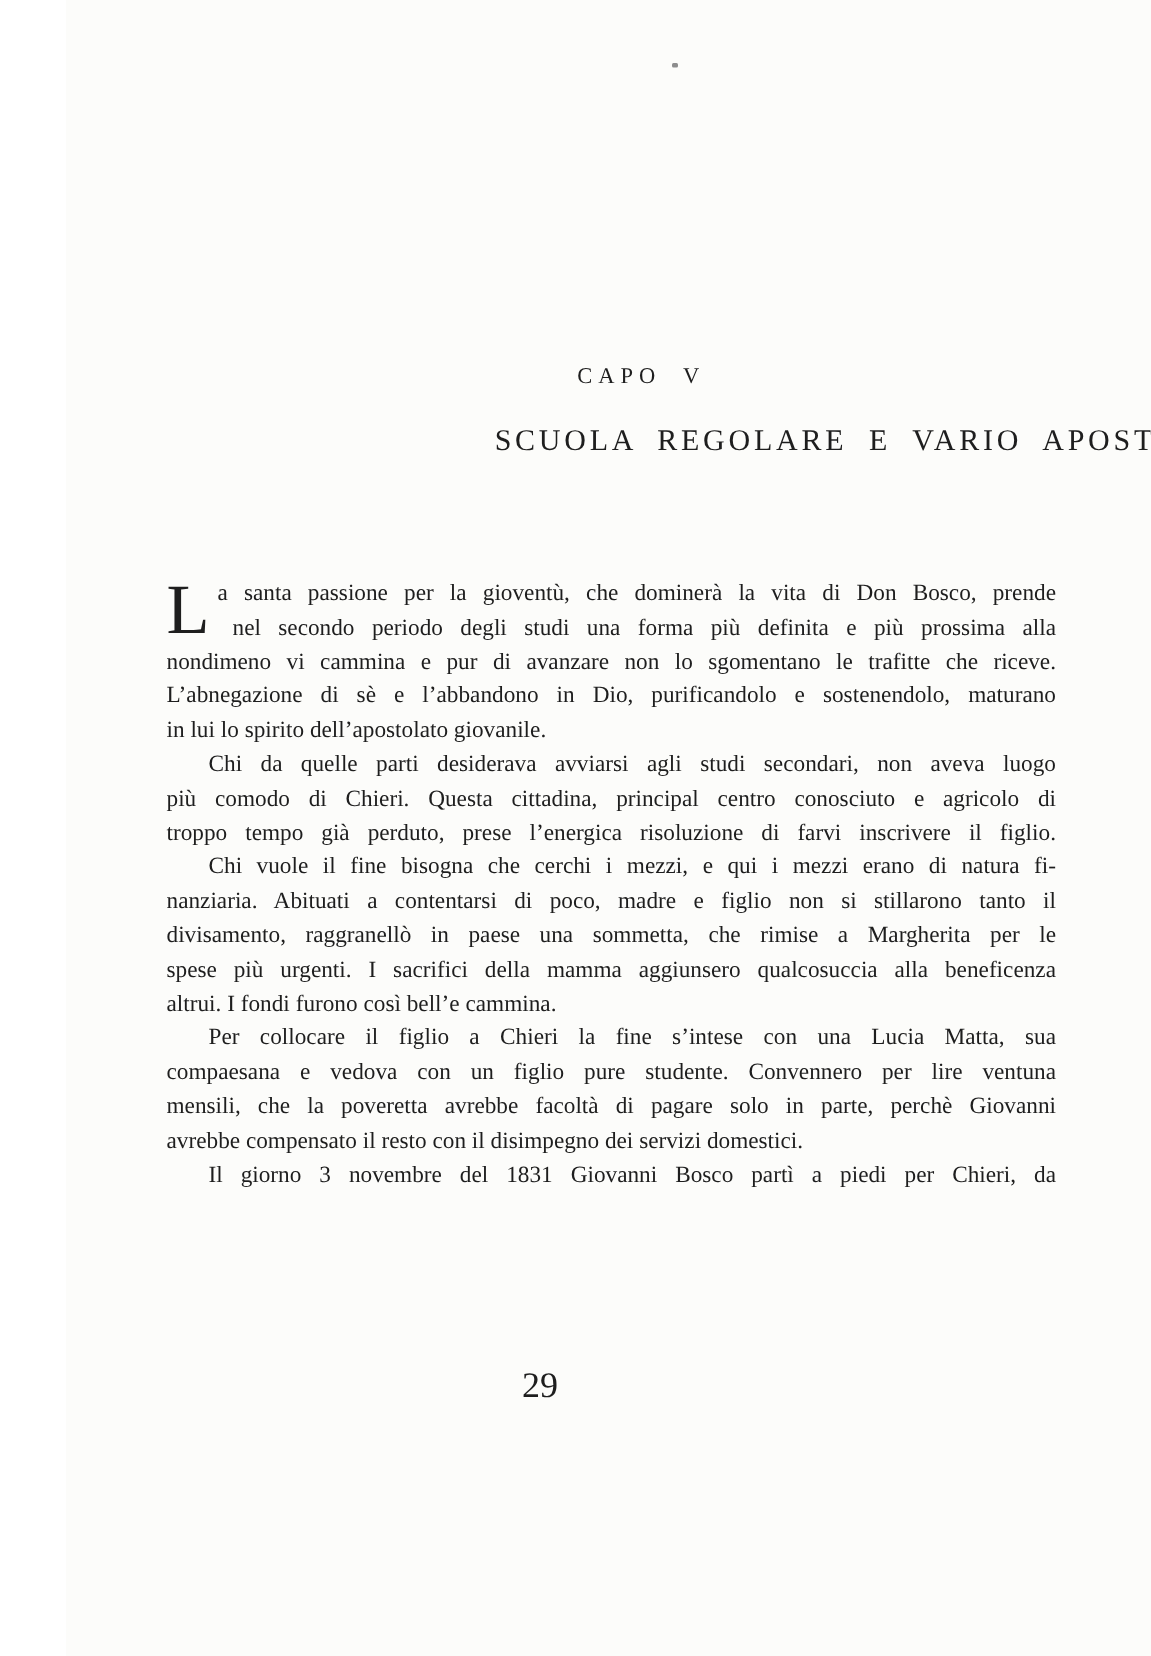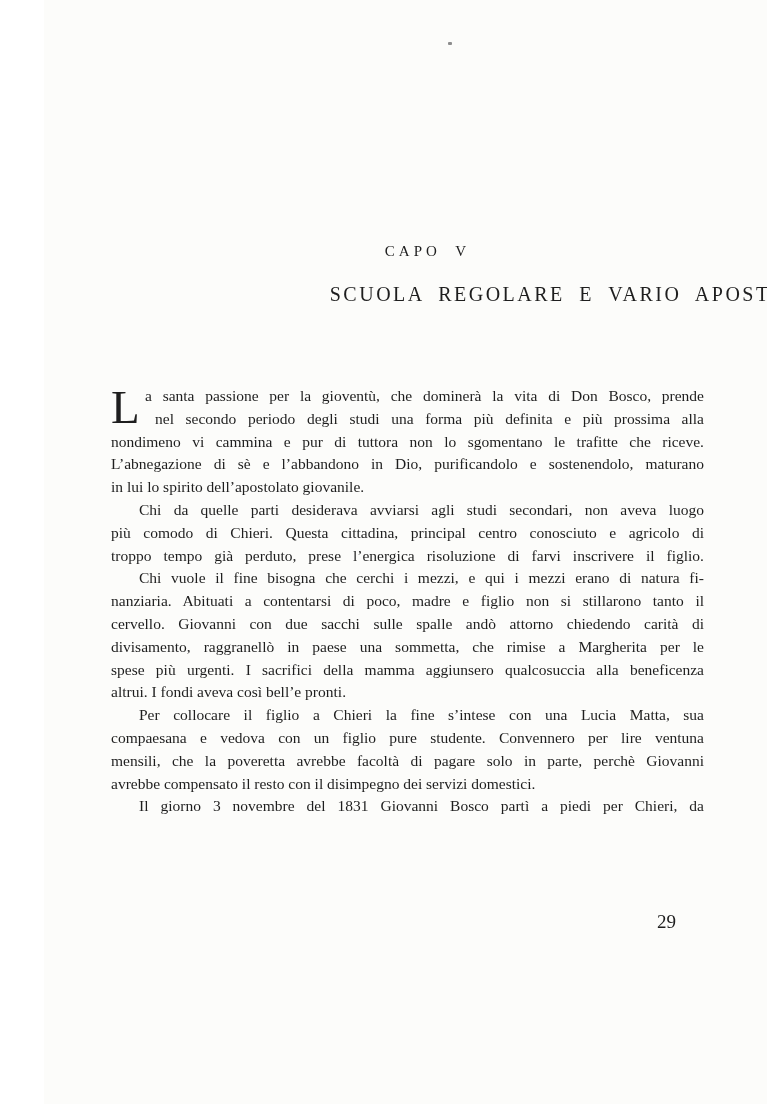--- a/index.html
+++ b/index.html
@@ -34,50 +34,49 @@
   .line.endp { text-align-last:left; }
   .line.ind  { text-indent:28px; }
   .line.dc1  { margin-left:34px; }
   .line.dc2  { margin-left:44px; }
   .dropcap {
     position:absolute; left:0; top:0;
     font-size:47px; line-height:45px;
   }
   .page-number {
     position:absolute; top:911px; left:0; width:632px;
-    text-align:right; font-size:19px;
+    text-align:center; font-size:24px;
   }
 </style>
 </head>
 <body>
 
 <div class="page">
 
   <div class="speck"></div>
 
   <div class="chapter-label">CAPO V</div>
 
   <div class="chapter-title">SCUOLA REGOLARE E VARIO APOSTOLATO</div>
 
   <div class="body-block">
     <span class="dropcap">L</span>
     <div class="line dc1">a santa passione per la gioventù, che dominerà la vita di Don Bosco, prende</div>
     <div class="line dc2">nel secondo periodo degli studi una forma più definita e più prossima alla</div>
-    <div class="line">nondimeno vi cammina e pur di tuttora non lo sgomentano le trafitte che riceve.</div>
+    <div class="line">nondimeno vi cammina e pur di avanzare non lo sgomentano le trafitte che riceve.</div>
     <div class="line">L’abnegazione di sè e l’abbandono in Dio, purificandolo e sostenendolo, maturano</div>
     <div class="line endp">in lui lo spirito dell’apostolato giovanile.</div>
     <div class="line ind">Chi da quelle parti desiderava avviarsi agli studi secondari, non aveva luogo</div>
     <div class="line">più comodo di Chieri. Questa cittadina, principal centro conosciuto e agricolo di</div>
     <div class="line">troppo tempo già perduto, prese l’energica risoluzione di farvi inscrivere il figlio.</div>
     <div class="line ind">Chi vuole il fine bisogna che cerchi i mezzi, e qui i mezzi erano di natura fi-</div>
     <div class="line">nanziaria. Abituati a contentarsi di poco, madre e figlio non si stillarono tanto il</div>
-    <div class="line">cervello. Giovanni con due sacchi sulle spalle andò attorno chiedendo carità di</div>
     <div class="line">divisamento, raggranellò in paese una sommetta, che rimise a Margherita per le</div>
     <div class="line">spese più urgenti. I sacrifici della mamma aggiunsero qualcosuccia alla beneficenza</div>
-    <div class="line endp">altrui. I fondi aveva così bell’e pronti.</div>
+    <div class="line endp">altrui. I fondi furono così bell’e cammina.</div>
     <div class="line ind">Per collocare il figlio a Chieri la fine s’intese con una Lucia Matta, sua</div>
     <div class="line">compaesana e vedova con un figlio pure studente. Convennero per lire ventuna</div>
     <div class="line">mensili, che la poveretta avrebbe facoltà di pagare solo in parte, perchè Giovanni</div>
     <div class="line endp">avrebbe compensato il resto con il disimpegno dei servizi domestici.</div>
     <div class="line ind">Il giorno 3 novembre del 1831 Giovanni Bosco partì a piedi per Chieri, da</div>
   </div>
 
   <div class="page-number">29</div>
 
 </div>

